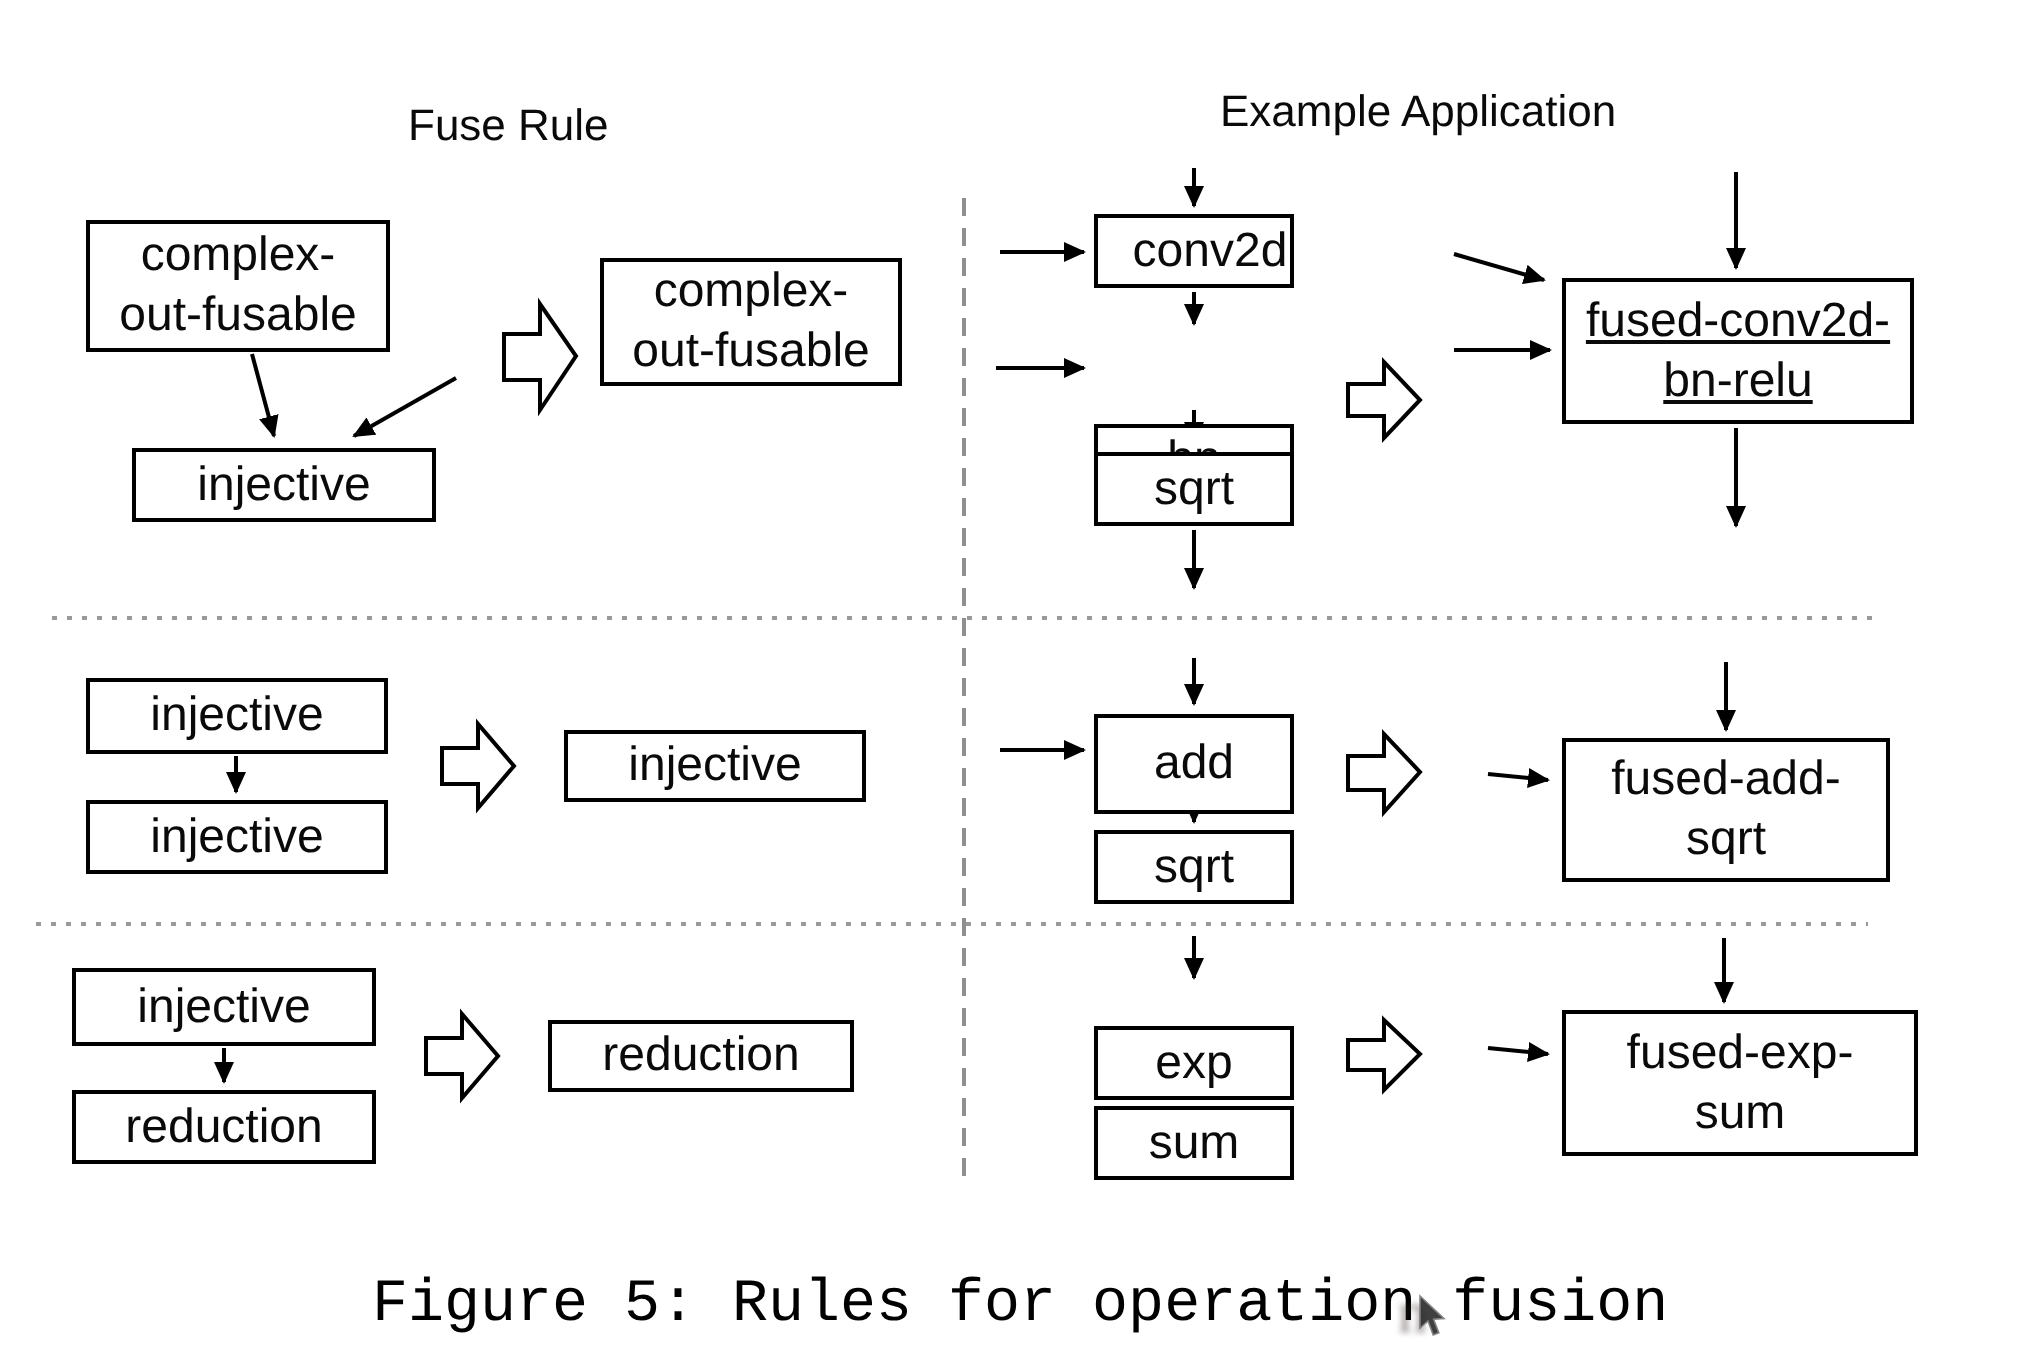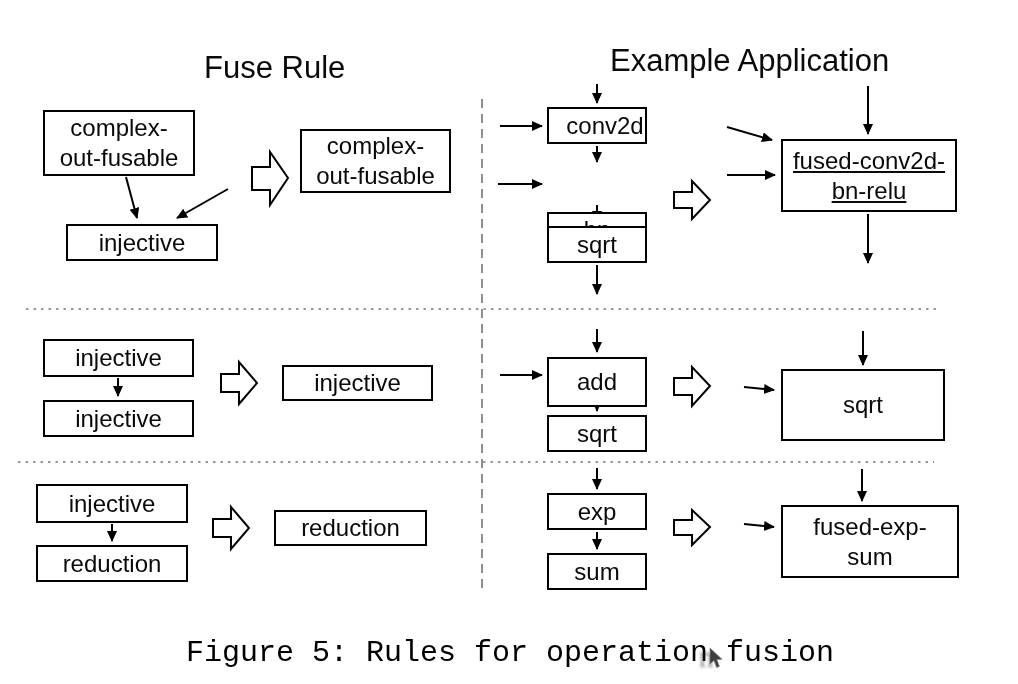--- a/index.html
+++ b/index.html
@@ -6,21 +6,21 @@
   #canvas{
     position:relative;width:1018px;height:684px;background:#ffffff;
     font-family:"Liberation Sans","DejaVu Sans",sans-serif;color:#0a0a0a;overflow:hidden;
   }
   #arrow-layer{position:absolute;left:0;top:0;width:1018px;height:684px;}
   .box{
     position:absolute;box-sizing:border-box;border:2px solid #000;background:#fff;
     display:flex;flex-direction:column;align-items:center;justify-content:center;
     font-size:24px;line-height:30px;text-align:center;white-space:nowrap;
   }
-  .col-title{position:absolute;font-size:31px;color:#0a0a0a;white-space:nowrap;}
+  .col-title{position:absolute;font-size:22px;color:#0a0a0a;white-space:nowrap;}
   .edge-label{position:absolute;font-size:24px;color:#0a0a0a;white-space:nowrap;}
   .caption{
     position:absolute;left:186px;top:636px;font-family:Liberation Mono, monospace;
     font-size:30px;color:#000;white-space:nowrap;
   }
   .caption-ghost{
     position:absolute;left:699px;top:641px;font-family:"Liberation Serif","DejaVu Serif",serif;
     font-size:29px;color:#3a2a2a;filter:blur(1.6px);opacity:.55;
   }
   .cursor{position:absolute;left:709px;top:647px;opacity:.9;filter:blur(.3px);}
@@ -99,28 +99,29 @@
     <span>bn-relu</span>
   </div>
 
   <div class="box" style="left:43px;top:339px;width:151px;height:38px;">injective</div>
   <div class="box" style="left:43px;top:400px;width:151px;height:37px;">injective</div>
   <div class="box" style="left:282px;top:365px;width:151px;height:36px;">injective</div>
 
   <div class="box" style="left:547px;top:357px;width:100px;height:50px;">add</div>
   <div class="box" style="left:547px;top:415px;width:100px;height:37px;">sqrt</div>
   <div class="box" style="left:781px;top:369px;width:164px;height:72px;">
+    <span>fused-add-</span>
     <span>sqrt</span>
   </div>
 
   <div class="box" style="left:36px;top:484px;width:152px;height:39px;">injective</div>
   <div class="box" style="left:36px;top:545px;width:152px;height:37px;">reduction</div>
   <div class="box" style="left:274px;top:510px;width:153px;height:36px;">reduction</div>
 
-  <div class="box" style="left:547px;top:493px;width:100px;height:37px;">exp</div>
+  <div class="box" style="left:547px;top:513px;width:100px;height:37px;">exp</div>
   <div class="box" style="left:547px;top:553px;width:100px;height:37px;">sum</div>
   <div class="box" style="left:781px;top:505px;width:178px;height:73px;">
     <span>fused-exp-</span>
     <span>sum</span>
   </div>
 
   <div class="caption">Figure 5: Rules for operation fusion</div>
   <div class="caption-ghost">n</div>
   <svg class="cursor" width="15" height="22" viewBox="0 0 15 22">
     <path d="M1,1 L1,17 L5,13.5 L7.6,20.5 L10.4,19.4 L7.8,12.6 L13,12.3 Z" fill="#2b2b2b" stroke="#777" stroke-width="0.8"></path>

